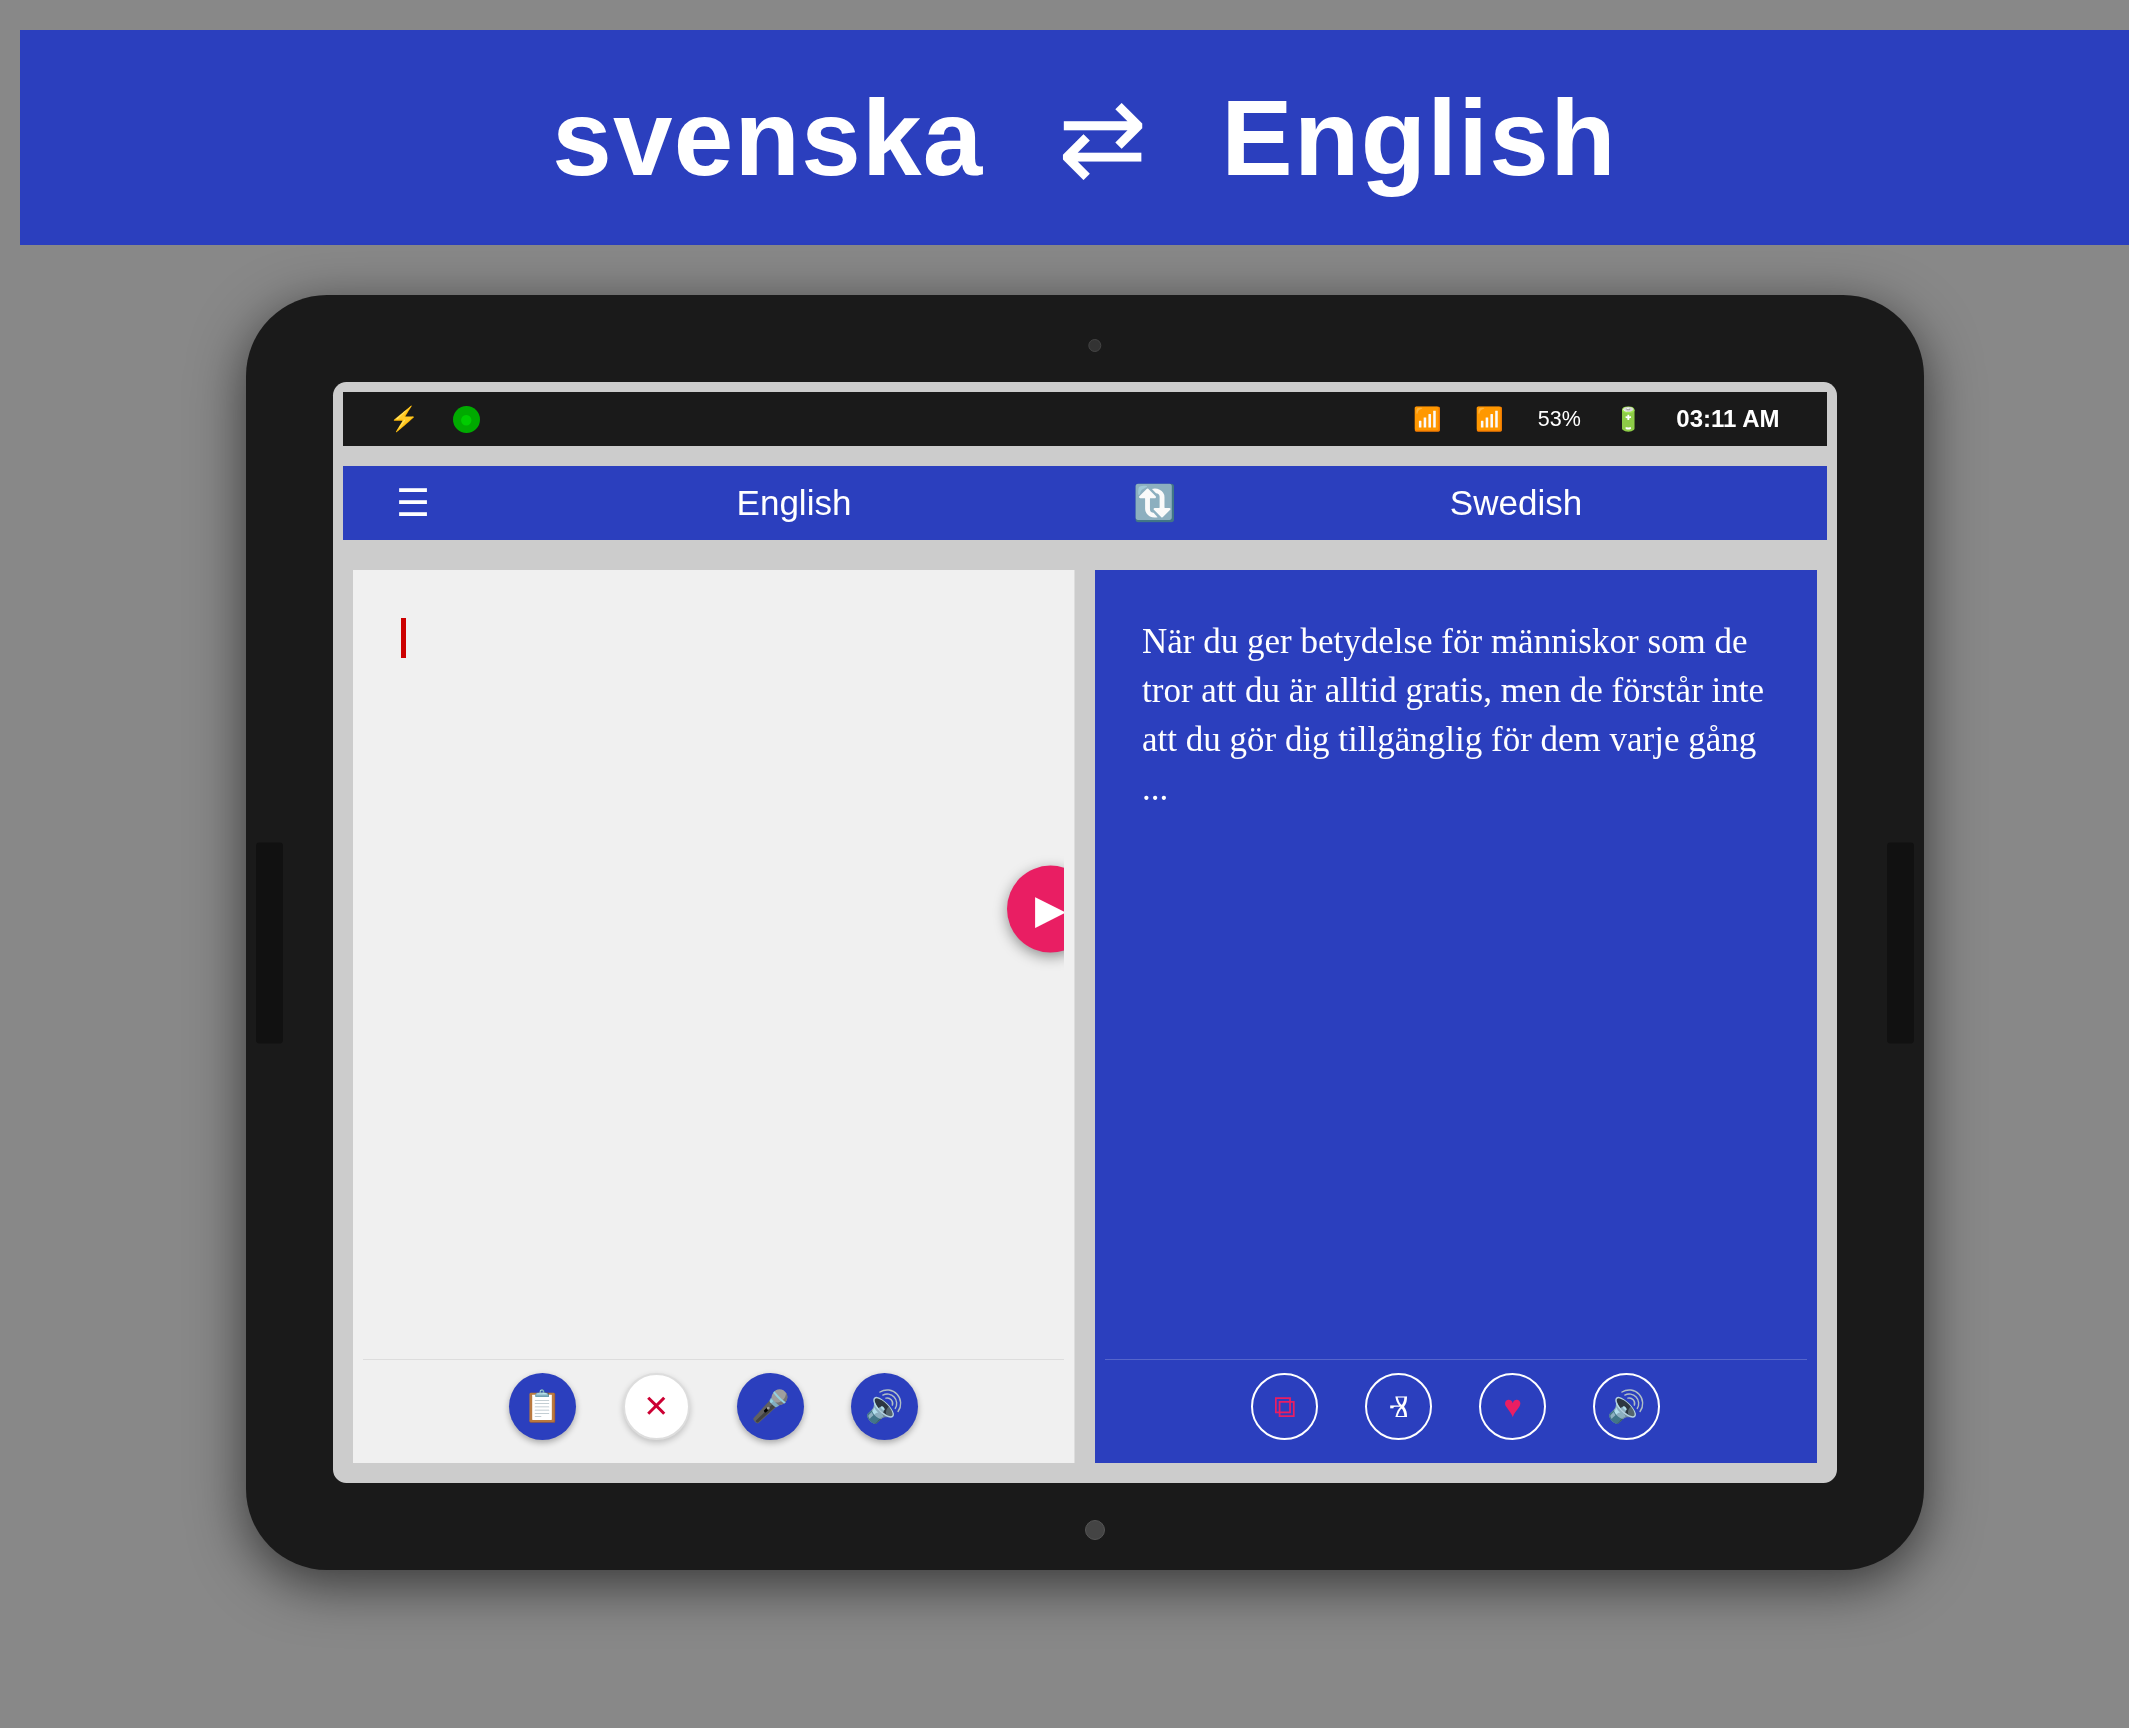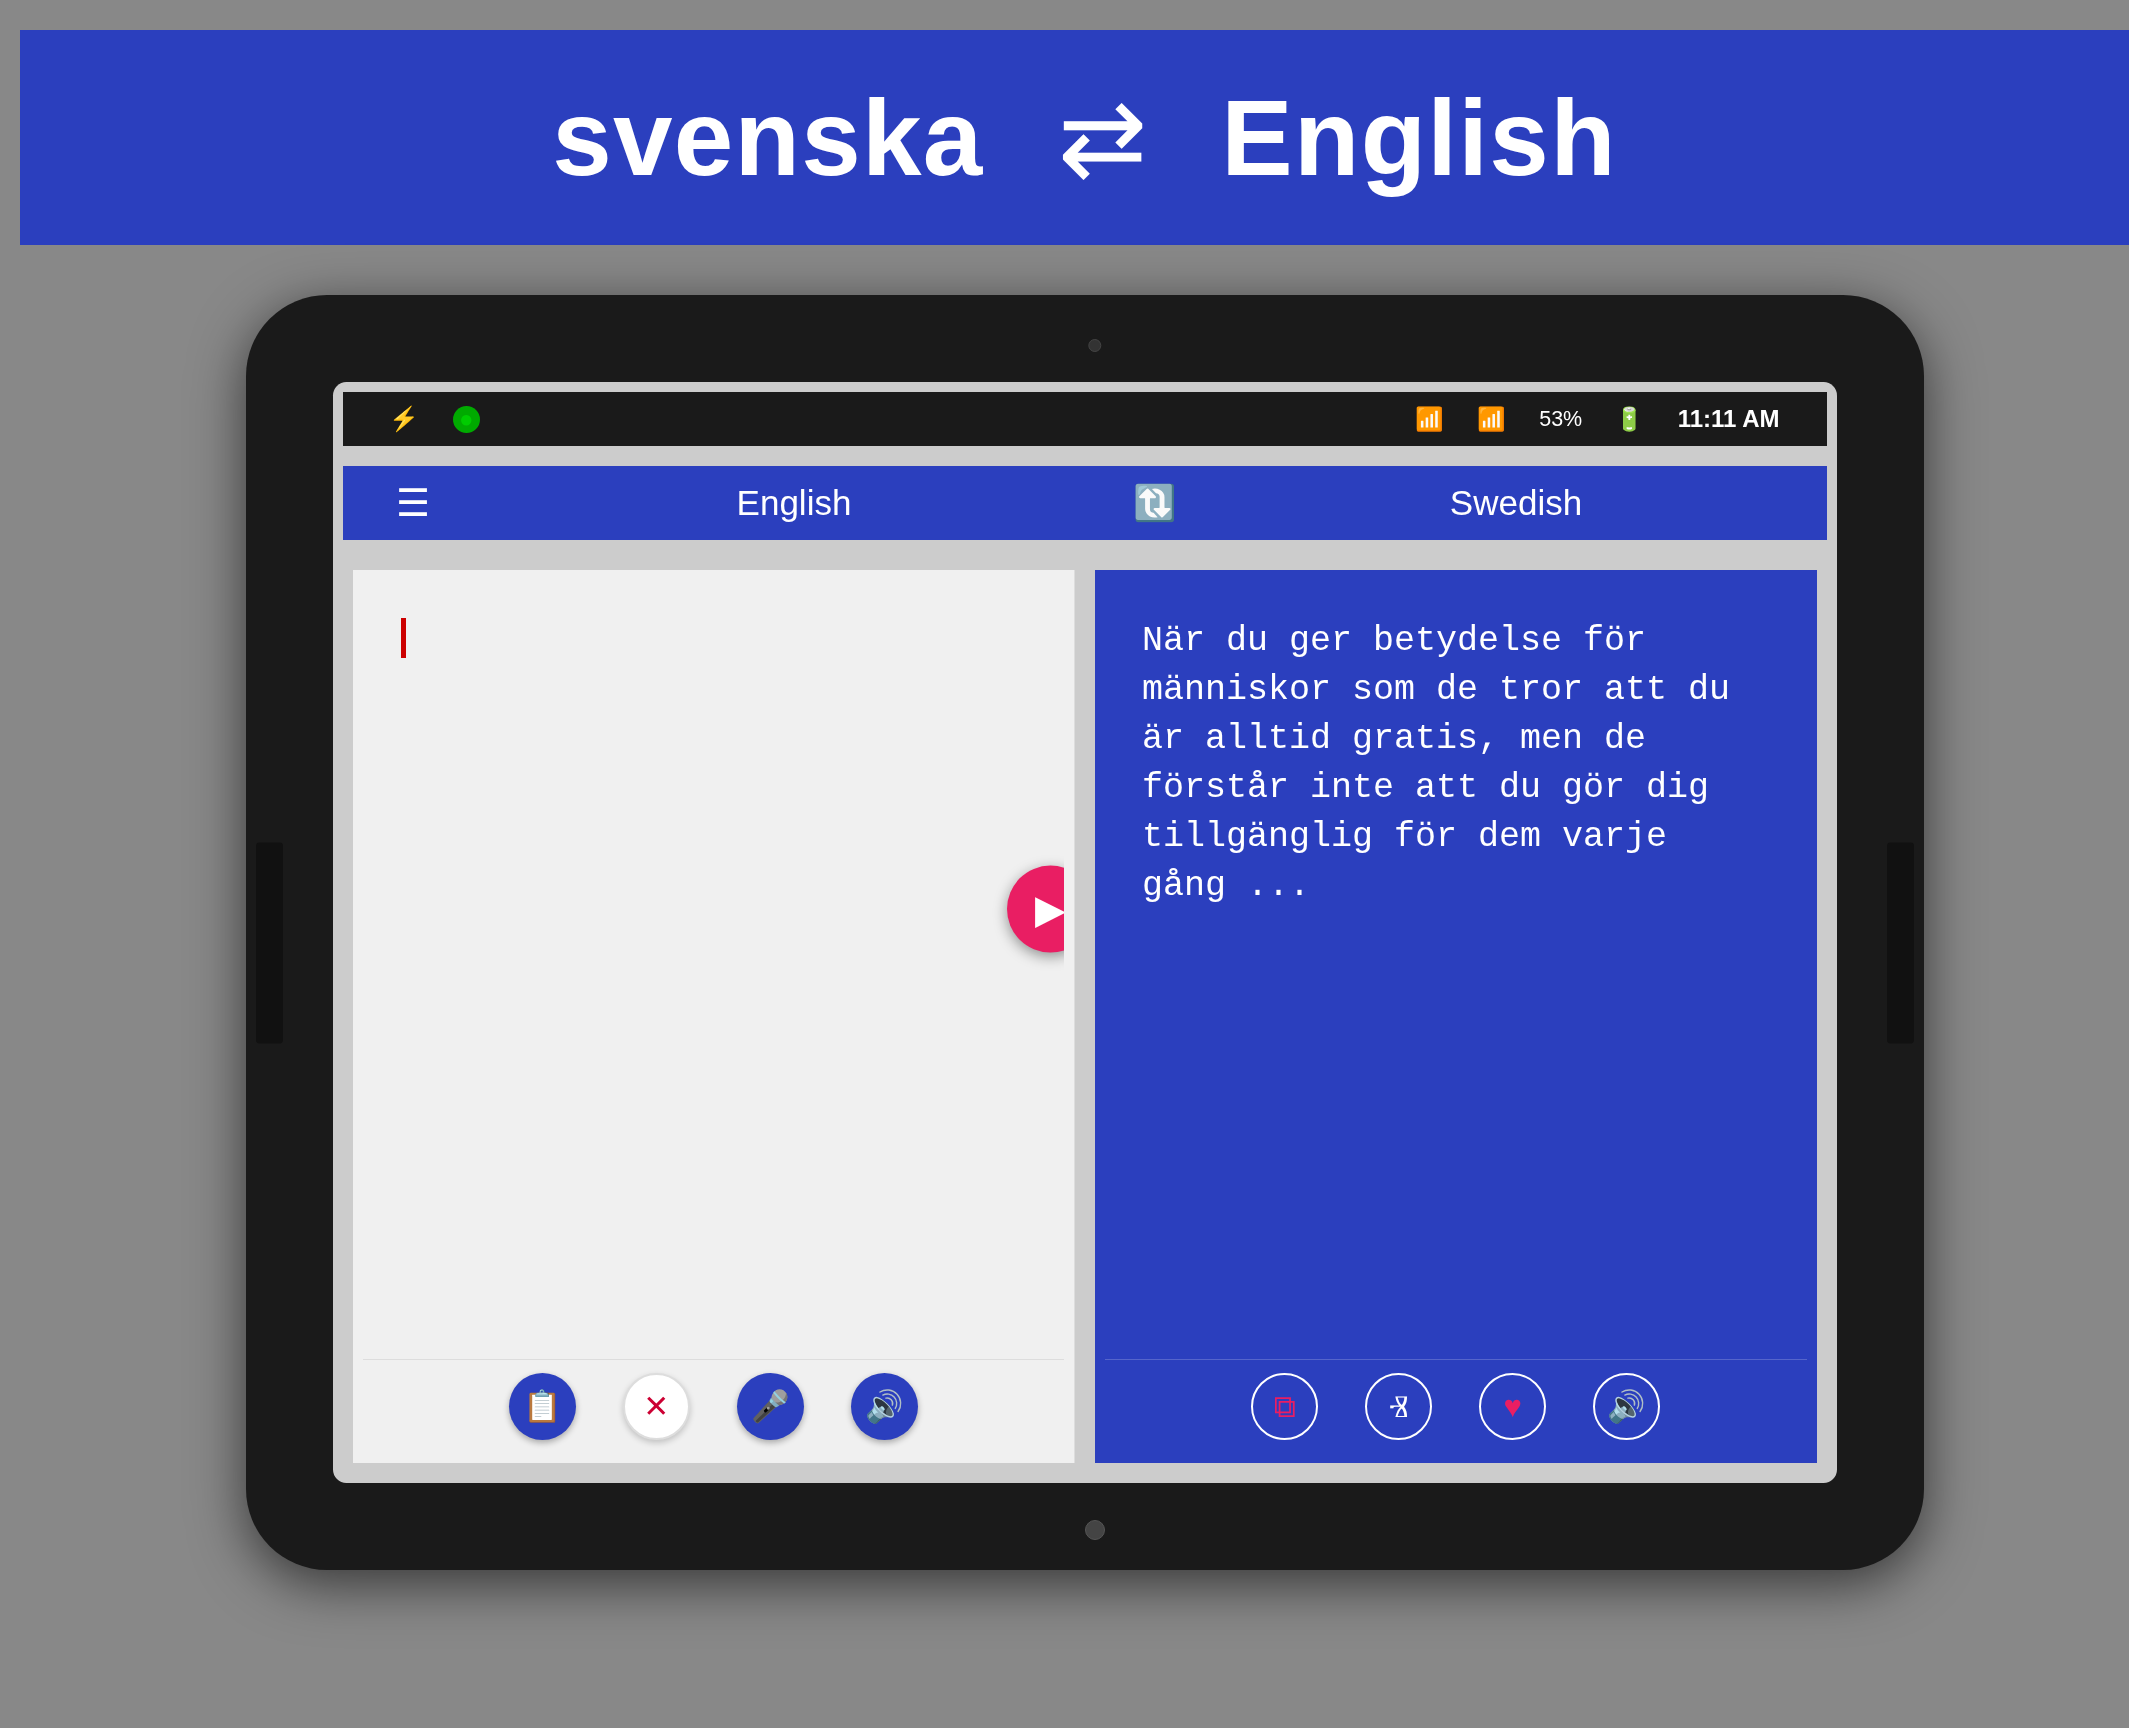--- a/index.html
+++ b/index.html
@@ -294,21 +294,21 @@
       background: #2B3FBE;
       display: flex;
       flex-direction: column;
     }
     .right-text-area {
       flex: 1;
       padding: 27px;
       overflow: hidden;
     }
     .right-text {
-      font-family: Liberation Mono, monospace;
+      font-family: Liberation Serif, serif;
       font-size: 35px;
       color: white;
       line-height: 1.4;
     }
     .right-buttons {
       height: 94px;
       display: flex;
       align-items: center;
       justify-content: center;
       gap: 27px;
@@ -375,21 +375,21 @@
     <div class="status-bar">
       <div class="status-left">
         <span class="status-icon">⚡</span>
         <span class="status-icon-green">●</span>
       </div>
       <div class="status-right">
         <span>📶</span>
         <span>📶</span>
         <span class="battery-pct">53%</span>
         <span>🔋</span>
-        <span class="time-display">11:11 AM</span>
+        <span class="time-display">03:11 AM</span>
       </div>
     </div>
 
     <div class="app-toolbar">
       <div class="toolbar-menu">
         <span class="hamburger-icon">☰</span>
       </div>
       <div class="toolbar-lang-btn">
         <span>English</span>
       </div>

